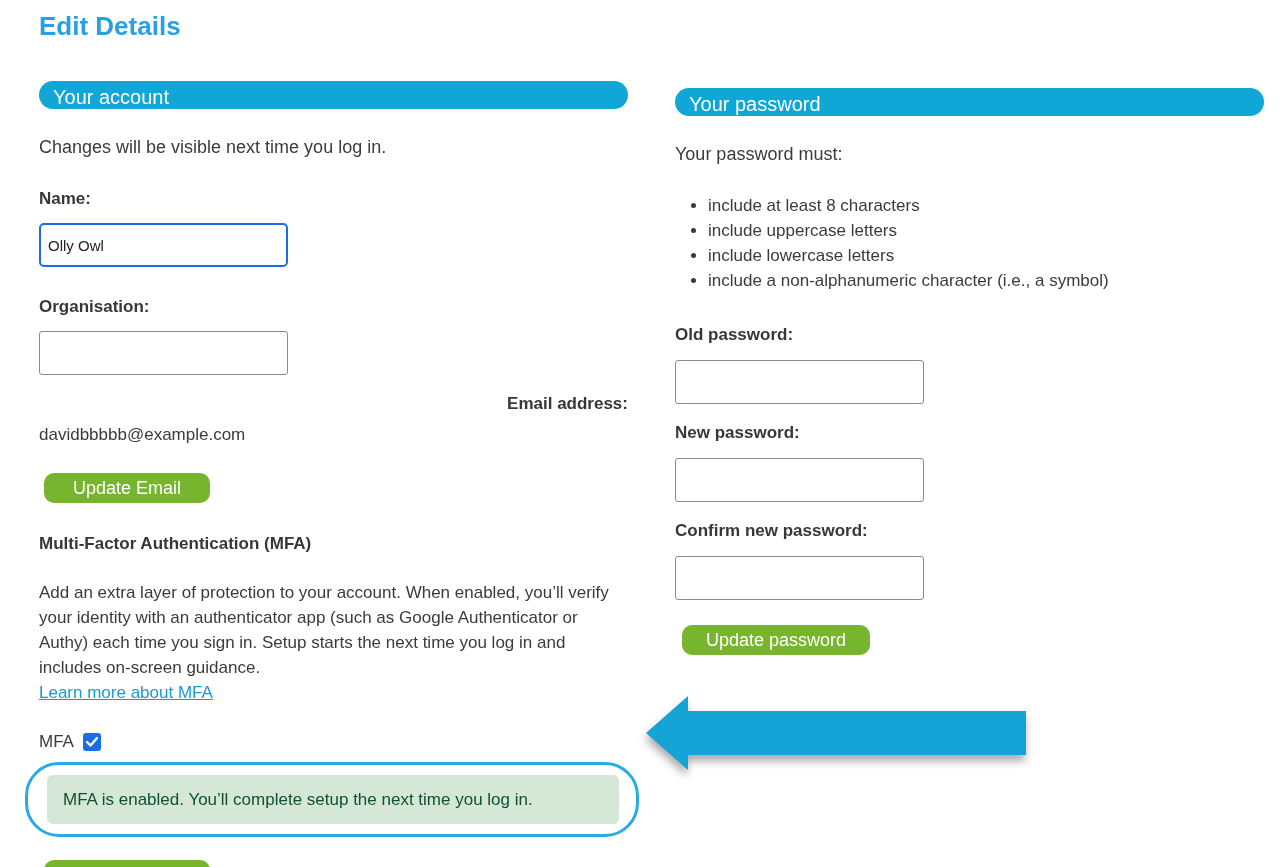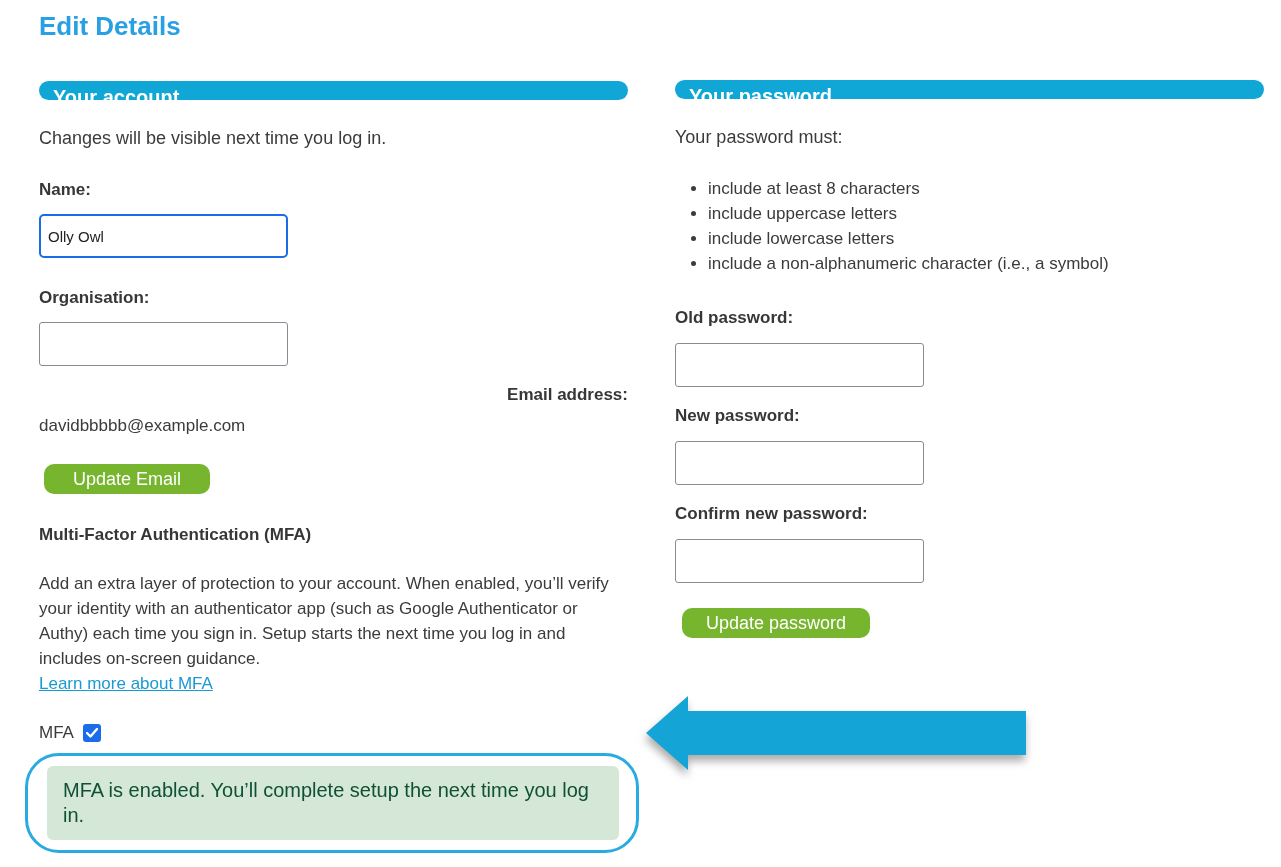--- a/index.html
+++ b/index.html
@@ -25,30 +25,30 @@
   h1.page-title {
     margin-top: 11px;
     font-size: 26px;
     line-height: 30px;
     font-weight: 700;
     color: #2aa0e4;
   }
 
   .section-bar {
     margin-top: 40px;
-    height: 19px;
+    height: 28px;
     background: #10a6d6;
     border-radius: 16px;
     color: #ffffff;
     font-size: 20px;
-    font-weight: 700;
+    font-weight: 400;
     line-height: 33px;
     padding: 0 14px;
   }
-  .col.right .section-bar { margin-top: 0; }
+  .col.right .section-bar { margin-top: 8px; }
 
   .intro { margin-top: 27px; font-size: 18px; line-height: 23px; }
 
   .field-label {
     display: block;
     margin-top: 30px;
     font-size: 17px;
     font-weight: 700;
     color: #373737;
   }
@@ -138,21 +138,21 @@
     margin: 10px -11px 0 -14px;
     border: 3px solid #29abe2;
     border-radius: 34px;
     padding: 10px 17px 10px 19px;
   }
   .status-box {
     background: #d5e8d8;
     border-radius: 6px;
     padding: 12px 16px;
     width: 572px;
-    font-size: 20px;
+    font-size: 17px;
     line-height: 25px;
     color: #0f5132;
   }
 
   .req-list {
     margin-top: 27px;
     padding-left: 33px;
     font-size: 17px;
     line-height: 25px;
   }

